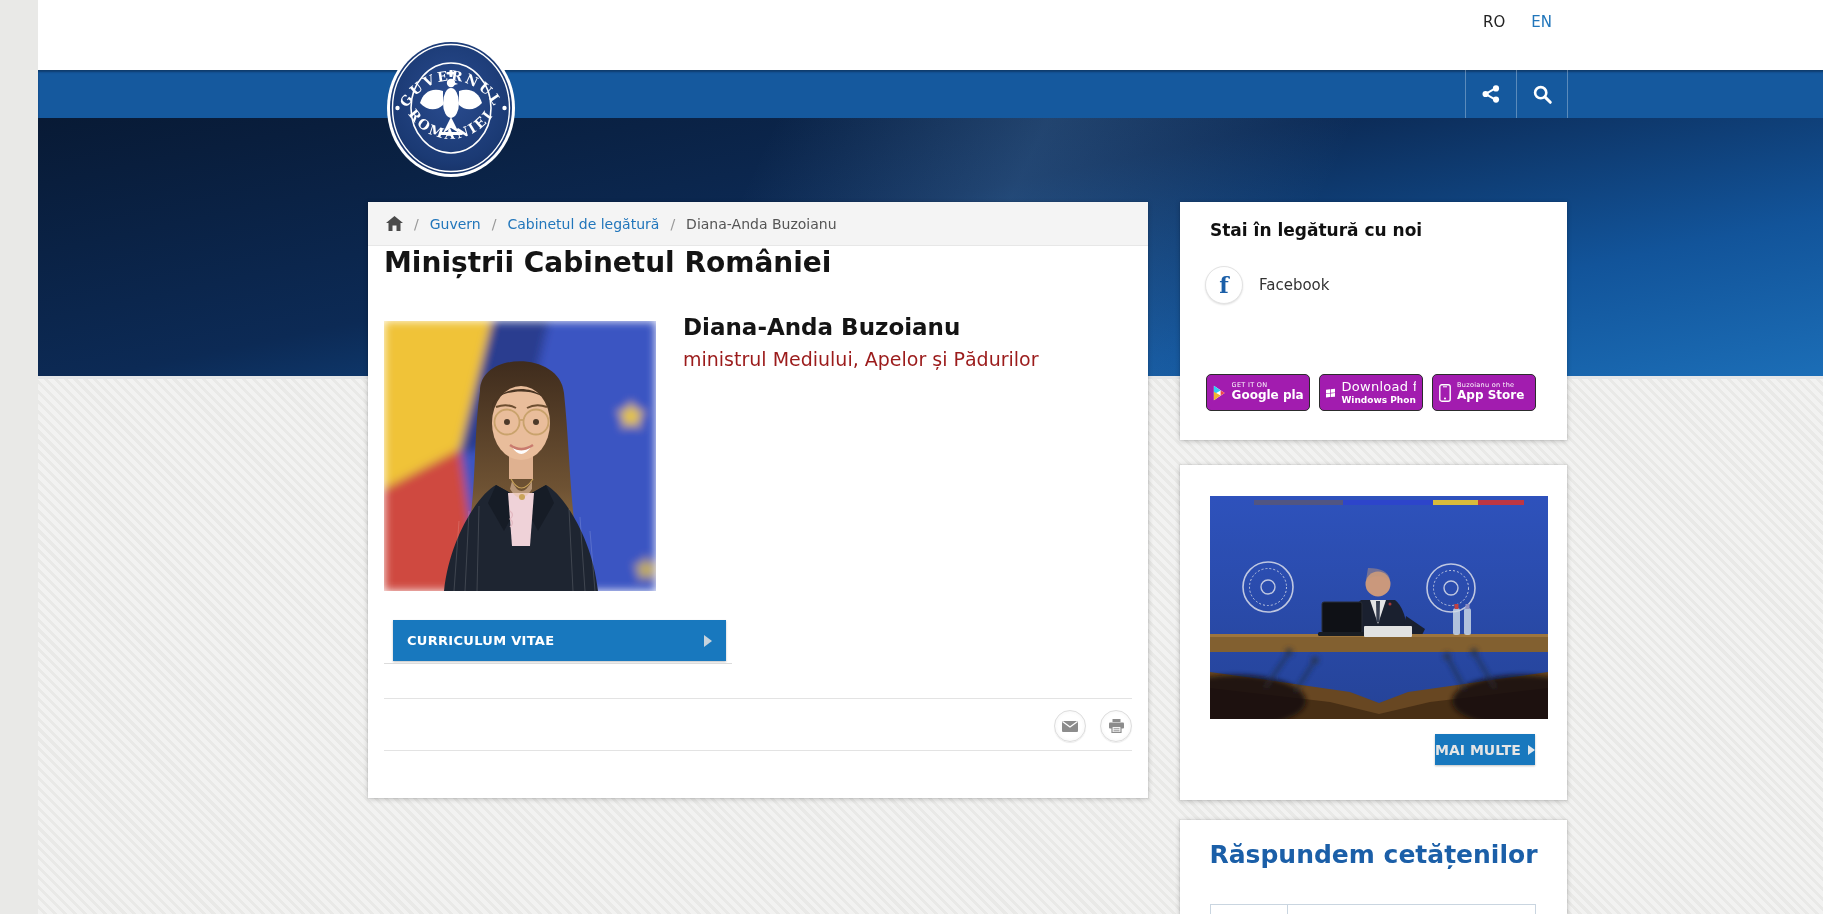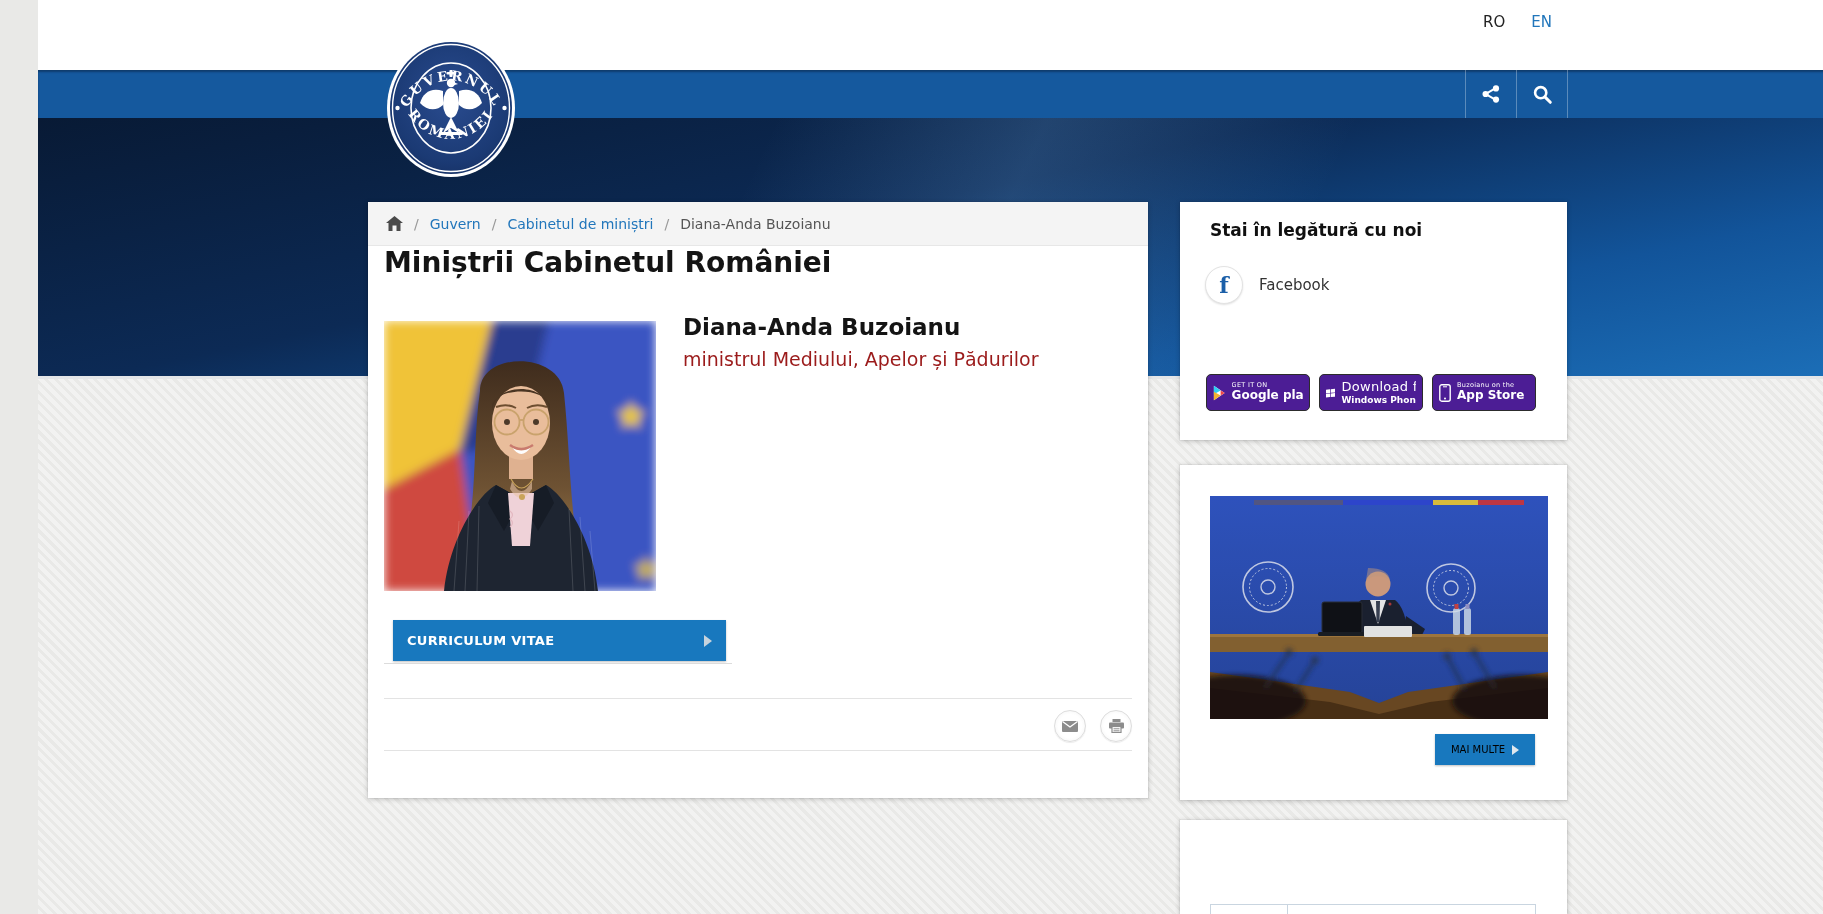--- a/index.html
+++ b/index.html
@@ -61,34 +61,34 @@
               justify-content:center;cursor:pointer;box-shadow:0 1px 1px rgba(0,0,0,.08);}
   
   .side1{left:1142px;top:202px;width:387px;height:238px;}
   .side1-title{position:absolute;left:30px;top:18px;font-size:17px;font-weight:bold;color:#101010;}
   .contact-row{position:absolute;left:25px;display:flex;align-items:center;gap:16px;cursor:pointer;}
   .circle36{width:36px;height:36px;border-radius:50%;background:#fff;border:1px solid #e3e3e3;
             box-shadow:0 1px 2px rgba(0,0,0,.12);display:flex;align-items:center;justify-content:center;}
   .fb-f{color:#1b5fa8;font-weight:bold;font-size:22px;font-family:"DejaVu Serif",serif;line-height:1;}
   .contact-label{font-size:15px;color:#333;}
   .badges{position:absolute;left:26px;top:172px;display:flex;gap:9px;}
-  .badge{width:104px;height:37px;background:#4c1d95;border:1px solid #2c2c2c;border-radius:5px;
+  .badge{width:104px;height:37px;background:#a21caf;border:1px solid #2c2c2c;border-radius:5px;
          color:#fff;display:flex;align-items:center;padding:0 6px;box-sizing:border-box;gap:6px;
          cursor:pointer;}
   .badge .txt{display:flex;flex-direction:column;line-height:1.15;overflow:hidden;}
   .badge .l1{font-size:6.5px;letter-spacing:.3px;white-space:nowrap;}
   .badge .l2{font-size:12px;font-weight:bold;white-space:nowrap;}
   .badge.b2 .l1{font-size:13px;}
   .badge.b2 .l2{font-size:9px;}
   .side2{left:1142px;top:465px;width:387px;height:335px;}
   .press-img{position:absolute;left:30px;top:31px;width:338px;height:223px;cursor:pointer;}
   .more-btn{position:absolute;right:32px;top:269px;width:100px;height:31px;background:#1878be;
             display:flex;align-items:center;justify-content:center;gap:7px;cursor:pointer;
             box-shadow:0 1px 2px rgba(0,0,0,.25);}
-  .more-btn .lbl{color:#000000;font-weight:normal;font-size:10px;}
+  .more-btn .lbl{color:#e5e5e5;font-weight:bold;font-size:14px;}
   .more-btn .tri-right{border-left-color:#dfe7ee;border-top-width:5px;border-bottom-width:5px;border-left-width:7px;}
   .side3{left:1142px;top:820px;width:387px;height:160px;}
   .side3-title{position:absolute;left:0;top:20px;width:100%;text-align:center;font-size:25px;
                font-weight:bold;color:#1b5fa8;}
   .mini-table{position:absolute;left:30px;top:84px;width:326px;display:flex;}
   .mini-cell{border:1px solid #c9d5e0;height:56px;background:#fff;box-sizing:border-box;}
   .mini-cell.c1{width:78px;}
   .mini-cell.c2{width:250px;border-left:none;}
 </style>
 </head>
@@ -164,21 +164,21 @@
 
   <div class="card main-card">
 
     <div class="breadcrumb">
       <svg width="17" height="15" viewBox="0 0 17 15">
         <path d="M8.5 0 L17 7 L14.5 7 L14.5 15 L10.5 15 L10.5 9.5 L6.5 9.5 L6.5 15 L2.5 15 L2.5 7 L0 7 Z" fill="#4a4a4a"></path>
       </svg>
       <span class="crumb-sep">/</span>
       <span class="crumb-link">Guvern</span>
       <span class="crumb-sep">/</span>
-      <span class="crumb-link">Cabinetul de miniștri</span>
+      <span class="crumb-link">Cabinetul de legătură</span>
       <span class="crumb-sep">/</span>
       <span class="crumb-current">Diana-Anda Buzoianu</span>
     </div>
 
     <div class="page-title">Miniștrii Cabinetul României</div>
 
     <div class="photo">
       <svg width="272" height="270" viewBox="0 0 272 270">
         <defs>
           <filter id="bgblur" x="-10%" y="-10%" width="120%" height="120%">
@@ -392,19 +392,20 @@
         <rect width="338" height="223" fill="rgba(10,16,40,.06)"></rect>
       </svg>
     </div>
     <div class="more-btn">
       <span class="lbl">MAI MULTE</span>
       <span class="tri-right"></span>
     </div>
   </div>
 
   <div class="card side3">
+    <div class="side3-title">Răspundem cetățenilor</div>
     <div class="mini-table">
       <div class="mini-cell c1"></div>
       <div class="mini-cell c2"></div>
     </div>
   </div>
 
 </div>
 
 </body></html>

